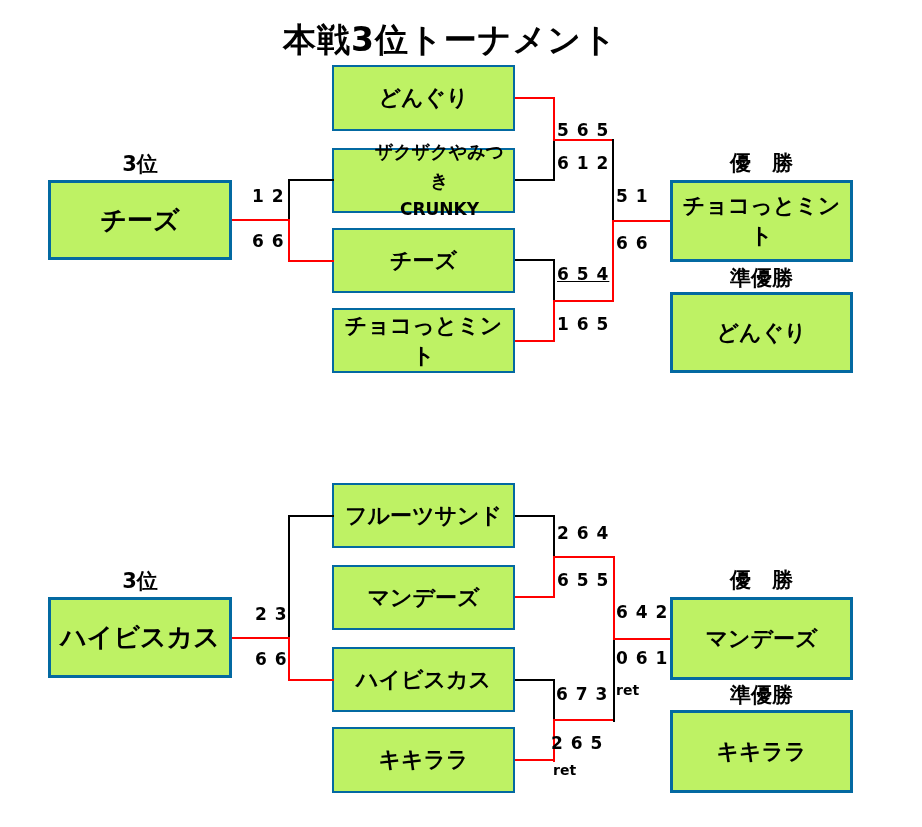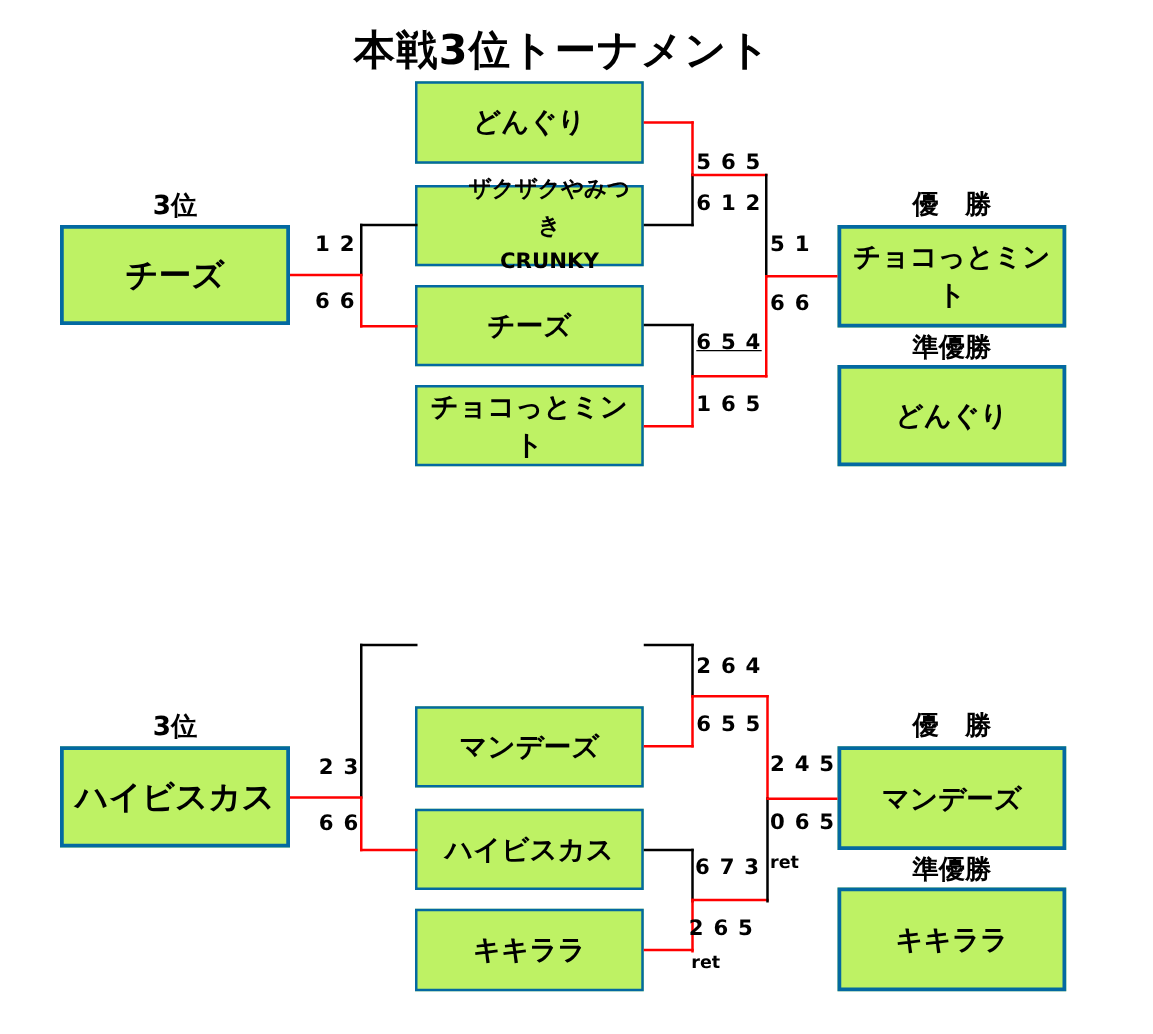--- a/index.html
+++ b/index.html
@@ -75,20 +75,21 @@
   <div class="score" style="left:557px;top:264px;text-decoration:underline;">6 5 4</div>
   <div class="score" style="left:557px;top:314px;">1 6 5</div>
   <div class="score" style="left:616px;top:186px;">5 1</div>
   <div class="score" style="left:616px;top:233px;">6 6</div>
 
 
   <div class="lbl" style="left:48px;top:567px;width:184px;">3位</div>
   <div class="lbl" style="left:670px;top:566px;width:183px;">優　勝</div>
   <div class="lbl" style="left:670px;top:681px;width:183px;">準優勝</div>
 
+  <div class="box mid" style="left:332px;top:483px;width:183px;height:65px;">フルーツサンド</div>
   <div class="box mid" style="left:332px;top:565px;width:183px;height:65px;">マンデーズ</div>
   <div class="box mid" style="left:332px;top:647px;width:183px;height:65px;">ハイビスカス</div>
   <div class="box mid" style="left:332px;top:727px;width:183px;height:66px;">キキララ</div>
 
   <div class="box thick big" style="left:48px;top:597px;width:184px;height:81px;">ハイビスカス</div>
   <div class="box thick rightbox" style="left:670px;top:597px;width:183px;height:83px;">マンデーズ</div>
   <div class="box thick rightbox" style="left:670px;top:710px;width:183px;height:83px;">キキララ</div>
 
   <div class="hl red" style="left:232px;top:637px;width:57px;"></div>
   <div class="vl" style="left:288px;top:515px;height:124px;"></div>
@@ -112,17 +113,17 @@
   <div class="vl" style="left:613px;top:638px;height:84px;"></div>
   <div class="hl red" style="left:613px;top:638px;width:57px;"></div>
 
   <div class="score" style="left:255px;top:604px;">2 3</div>
   <div class="score" style="left:255px;top:649px;">6 6</div>
   <div class="score" style="left:557px;top:523px;">2 6 4</div>
   <div class="score" style="left:557px;top:570px;">6 5 5</div>
   <div class="score" style="left:556px;top:684px;">6 7 3</div>
   <div class="score" style="left:551px;top:733px;">2 6 5</div>
   <div class="ret" style="left:553px;top:762px;">ret</div>
-  <div class="score" style="left:616px;top:602px;">2 4 5</div>
-  <div class="score" style="left:616px;top:648px;">0 6 5</div>
+  <div class="score" style="left:616px;top:602px;">6 4 2</div>
+  <div class="score" style="left:616px;top:648px;">0 6 1</div>
   <div class="ret" style="left:616px;top:682px;">ret</div>
 
 </div>
 
 </body></html>

